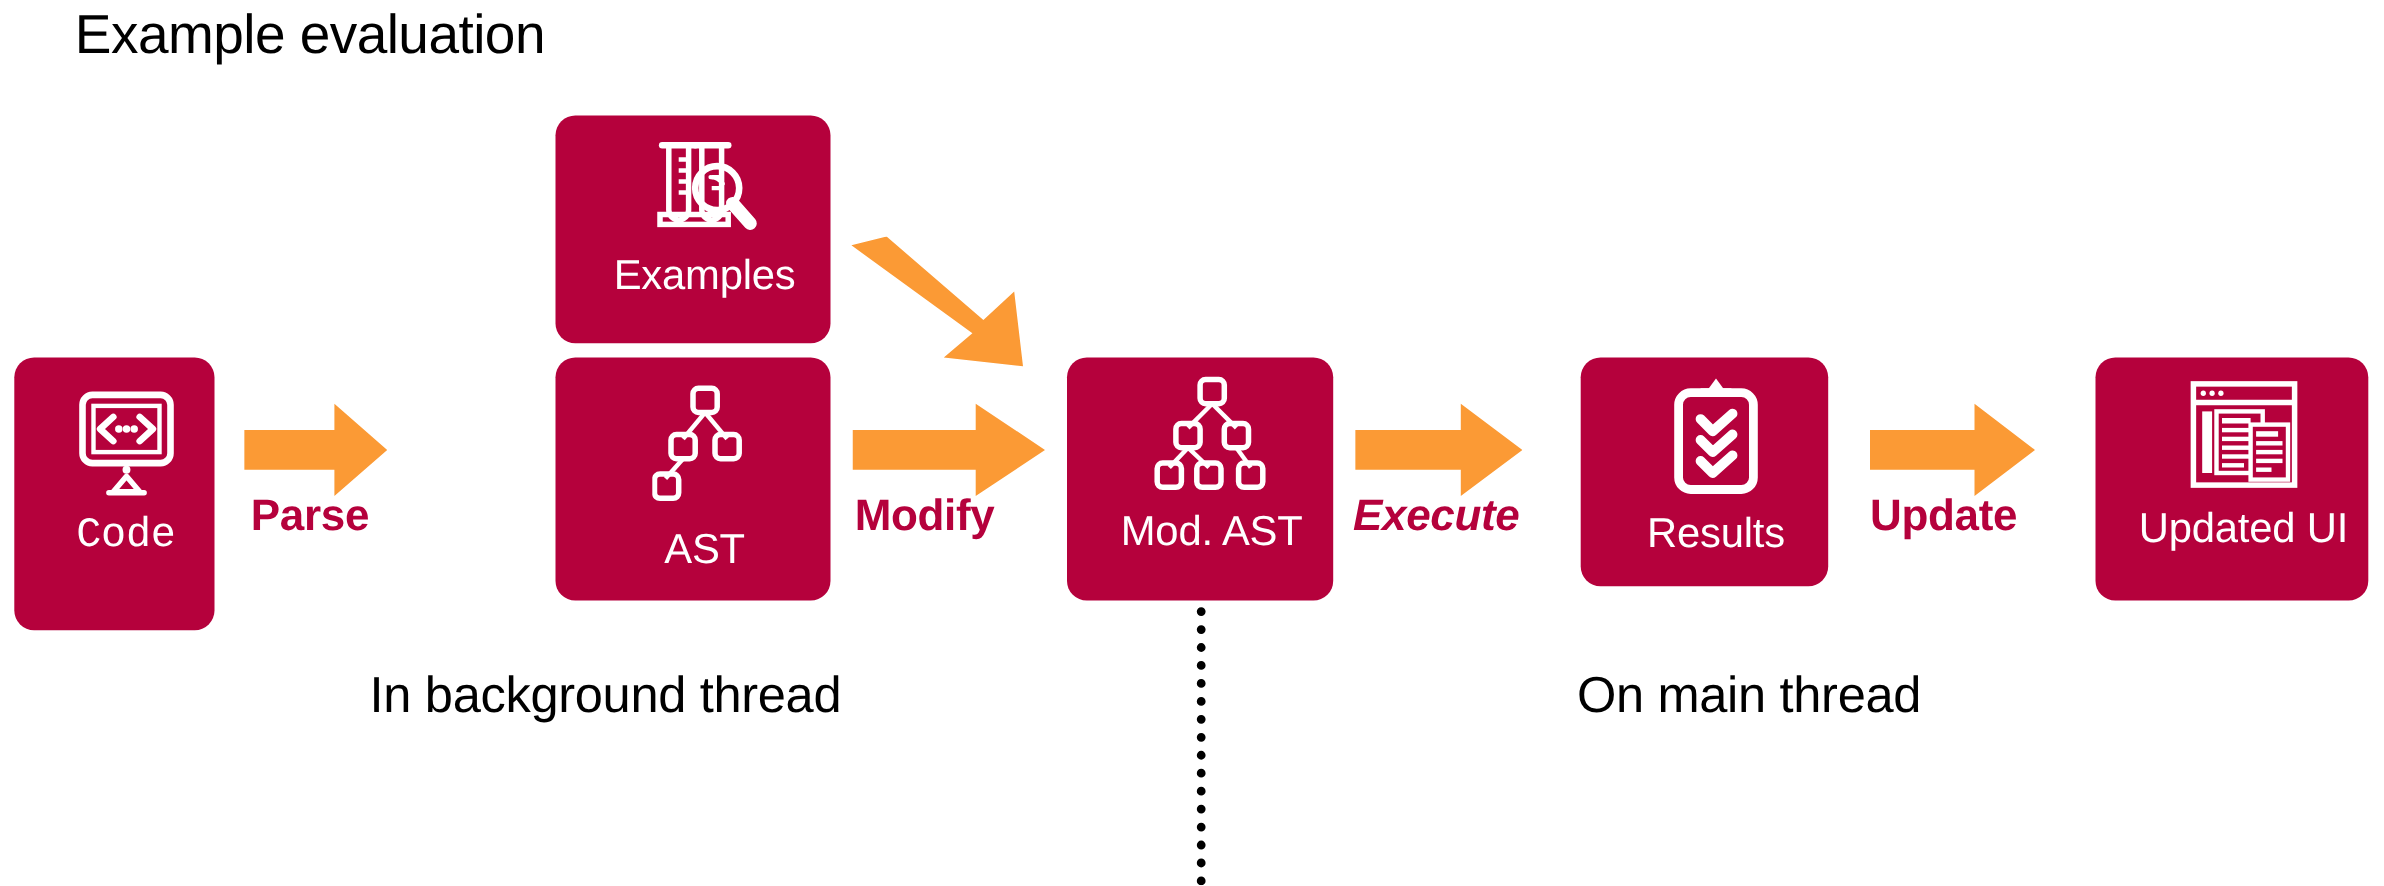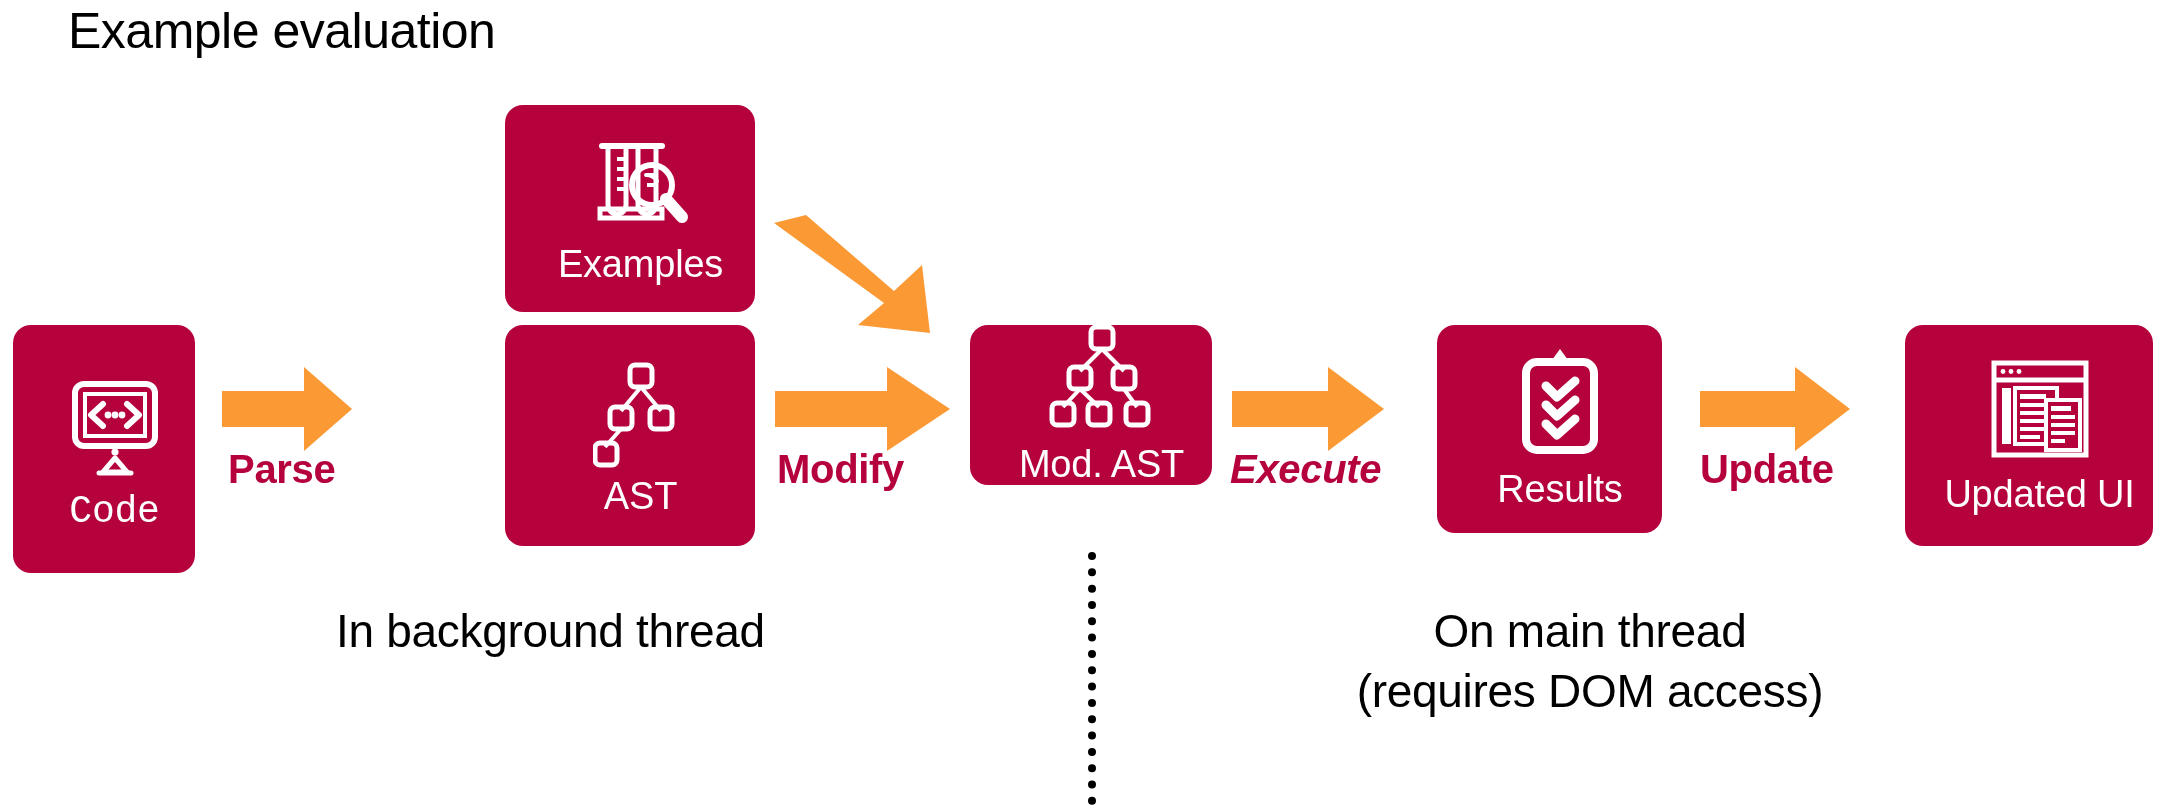--- a/index.html
+++ b/index.html
@@ -33,52 +33,52 @@
   }
 
   
   .node-box {
     position: absolute;
     background: #B5013C;
     border-radius: 18px;
     display: flex;
     flex-direction: column;
     align-items: center;
-    justify-content: center;
+    justify-content: flex-start;
     box-sizing: border-box;
     padding-left: 21px;
   }
   .node-icon {
     display: block;
     margin-top: auto;
   }
   .node-label {
     color: #ffffff;
     font-size: 38px;
     font-weight: 400;
     line-height: 1;
     white-space: nowrap;
     letter-spacing: -0.2px;
   }
 
   
   #box-code      { left: 13px;   top: 325px; width: 182px; height: 248px; font-family: Liberation Mono, monospace; }
   #box-examples  { left: 505px;  top: 105px; width: 250px; height: 207px; }
   #box-ast       { left: 505px;  top: 325px; width: 250px; height: 221px; }
-  #box-modast    { left: 970px;  top: 325px; width: 242px; height: 160px; }
+  #box-modast    { left: 970px;  top: 325px; width: 242px; height: 221px; }
   #box-results   { left: 1437px; top: 325px; width: 225px; height: 208px; }
   #box-updatedui { left: 1905px; top: 325px; width: 248px; height: 221px; }
 
   
   #box-code .node-icon      { margin-top: 24px; }
   #box-code .node-label     { margin-top: 10px; margin-bottom: 18px; }
   #box-examples .node-icon  { margin-top: 16px; }
   #box-examples .node-label { margin-top: 10px; margin-bottom: 16px; }
   #box-ast .node-icon       { margin-top: 22px; }
-  #box-ast .node-label      { margin-top: 4px; margin-bottom: 20px; }
+  #box-ast .node-label      { margin-top: 19px; margin-bottom: 20px; }
   #box-modast .node-icon    { margin-top: 16px; }
   #box-modast .node-label   { margin-top: 10px; margin-bottom: 20px; }
   #box-results .node-icon   { margin-top: 18px; }
   #box-results .node-label  { margin-top: 10px; margin-bottom: 20px; }
   #box-updatedui .node-icon { margin-top: 20px; }
   #box-updatedui .node-label{ margin-top: 12px; margin-bottom: 20px; }
 
   
   .arrow-h {
     position: absolute;
@@ -301,16 +301,15 @@
   <div class="step-label" id="label-modify">Modify</div>
   <div class="step-label" id="label-execute">Execute</div>
   <div class="step-label" id="label-update">Update</div>
 
   <div id="thread-divider"></div>
 
   <div class="thread-note" id="note-background">In background thread</div>
 
   <div class="thread-note" id="note-main">
     <span>On main thread</span>
-    <span class="line2">(requires DOM access)</span>
   </div>
 
 </div>
 
 </body></html>

